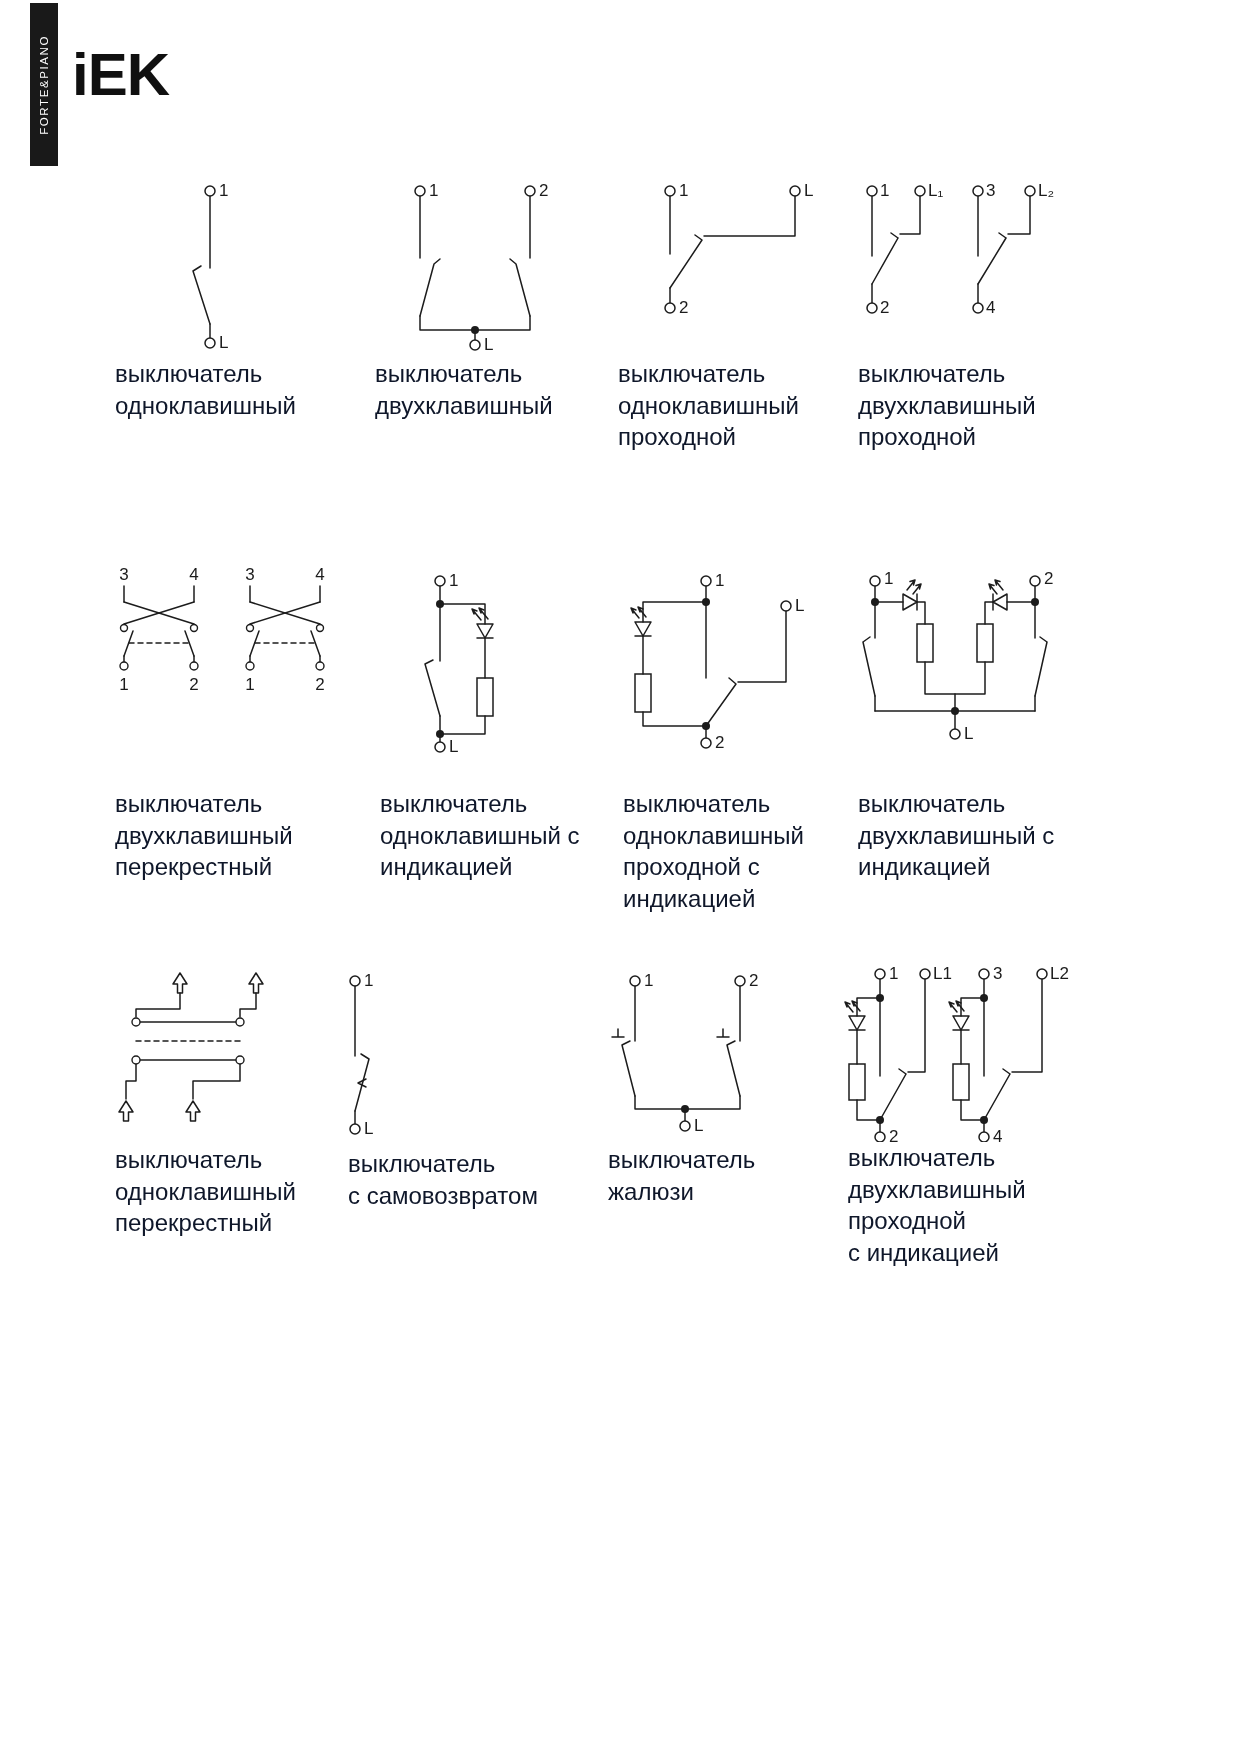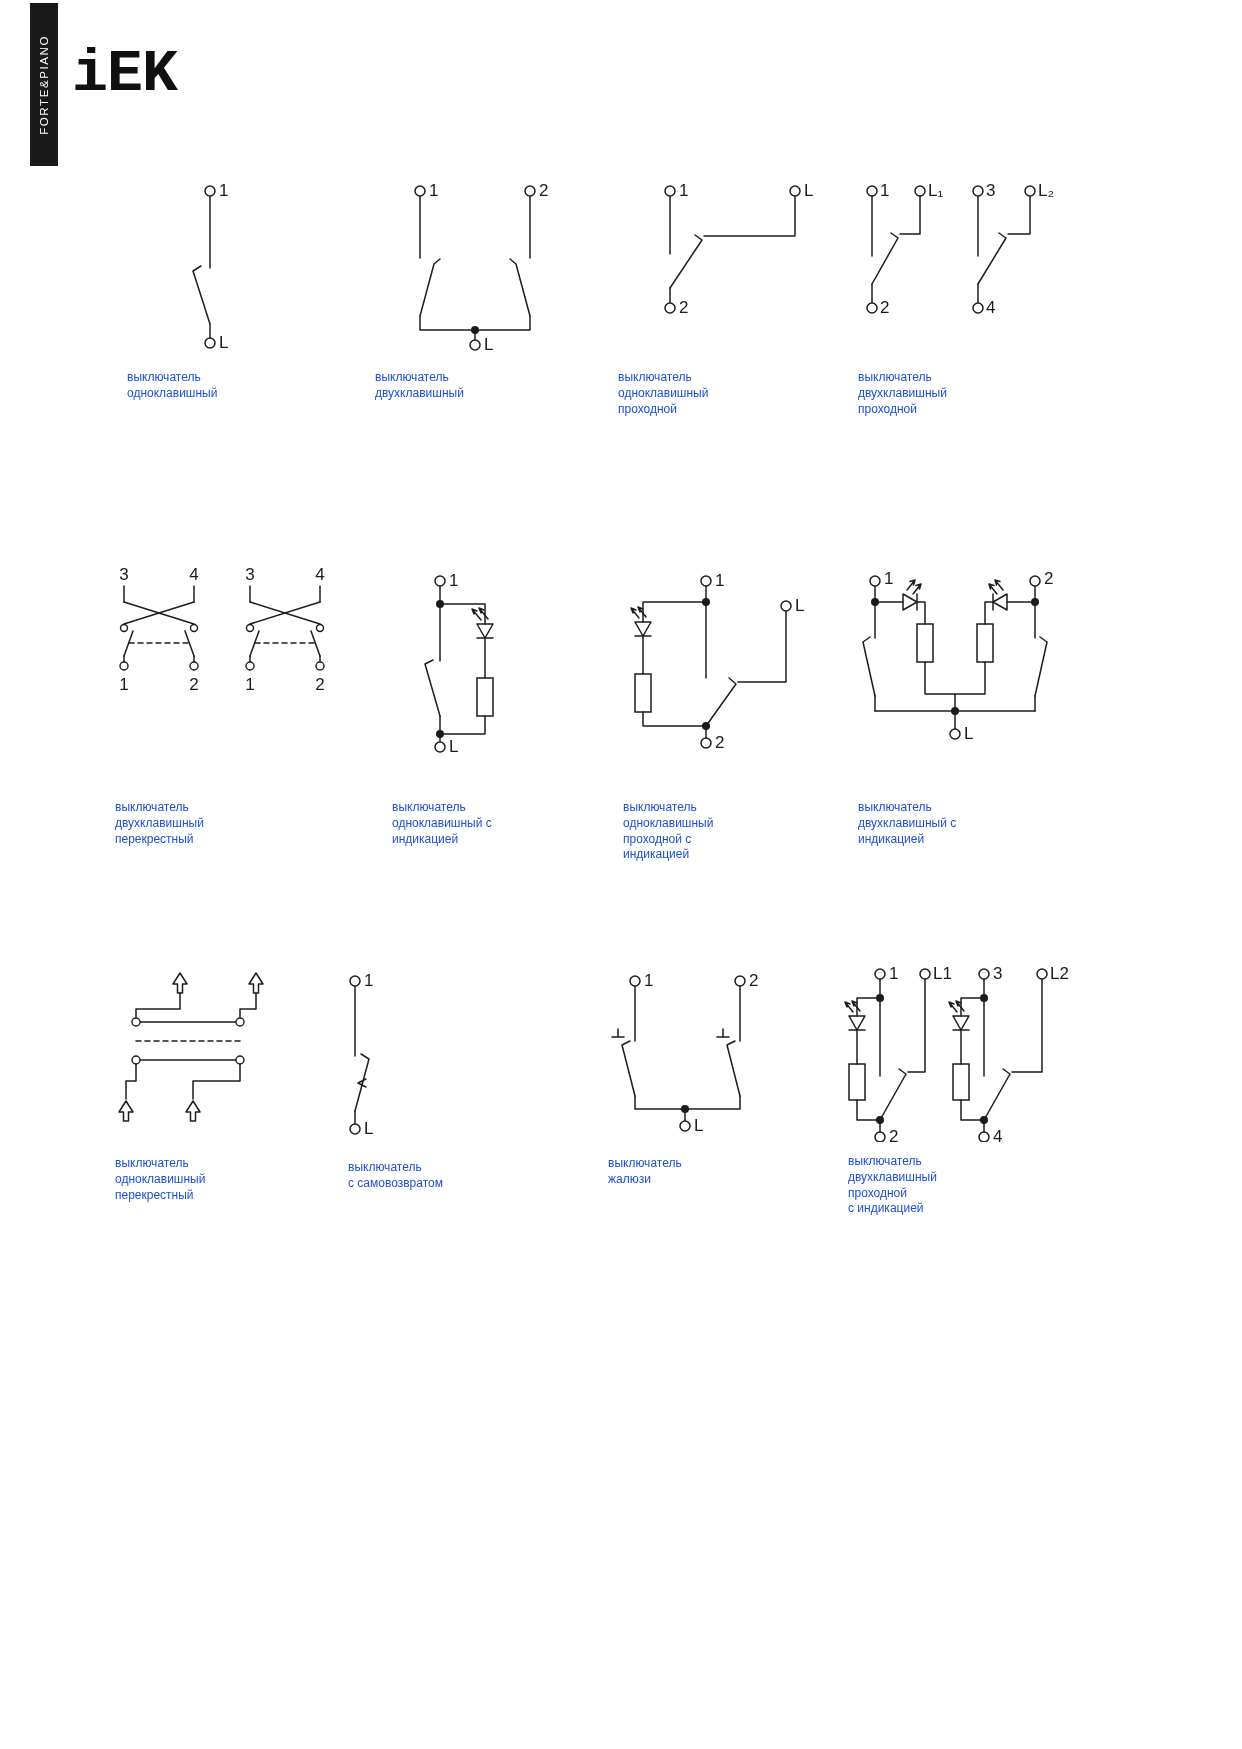--- a/index.html
+++ b/index.html
@@ -3,34 +3,34 @@
 <meta charset="utf-8">
 <style>
   html,body{margin:0;padding:0;background:#e8e8e8;}
   .page{position:relative;width:1242px;height:1749px;background:#ffffff;
         font-family:"Liberation Sans","DejaVu Sans",sans-serif;overflow:hidden;}
   .brand{position:absolute;left:30px;top:3px;width:28px;height:163px;background:#191919;
          color:#fff;display:flex;align-items:center;justify-content:center;}
   .brand span{writing-mode:vertical-rl;transform:rotate(180deg);font-size:11.5px;
               letter-spacing:1.6px;white-space:nowrap;}
   .logo{position:absolute;left:72px;top:40px;font-size:60px;font-weight:900;color:#101010;
-        font-family:Liberation Mono, monospace;letter-spacing:-1px;}
+        font-family:Liberation Sans, sans-serif;letter-spacing:-1px;}
   .cell{position:absolute;}
   .schem{display:block;}
   .schem path,.schem polyline{stroke:#1c1c1c;stroke-width:1.5;fill:none;
         stroke-linecap:round;stroke-linejoin:round;}
   .schem rect{stroke:#1c1c1c;stroke-width:1.5;fill:none;}
   .schem .term{fill:#fff;stroke:#1c1c1c;stroke-width:1.5;}
   .schem .ct{fill:#fff;stroke:#1c1c1c;stroke-width:1.4;}
   .schem .dot{fill:#1c1c1c;stroke:none;}
   .schem .dash{stroke-dasharray:5 4;}
   .schem text{font-family:"Liberation Sans","DejaVu Sans",sans-serif;font-size:17px;
         fill:#1c1c1c;stroke:none;}
   .schem text.mid{text-anchor:middle;}
-  .cap{font-size:12px;line-height:1.32;color:#1d4ed8;white-space:pre-line;margin:12px;}
+  .cap{font-size:24px;line-height:1.32;color:#0f172a;white-space:pre-line;margin:0;}
   .figcap{position:absolute;left:75px;top:1326px;font-size:24.5px;color:#1c1c1c;}
 </style>
 </head>
 <body>
 
 <div class="page">
 
   <div class="brand">
     <span>FORTE&amp;PIANO</span>
   </div>

